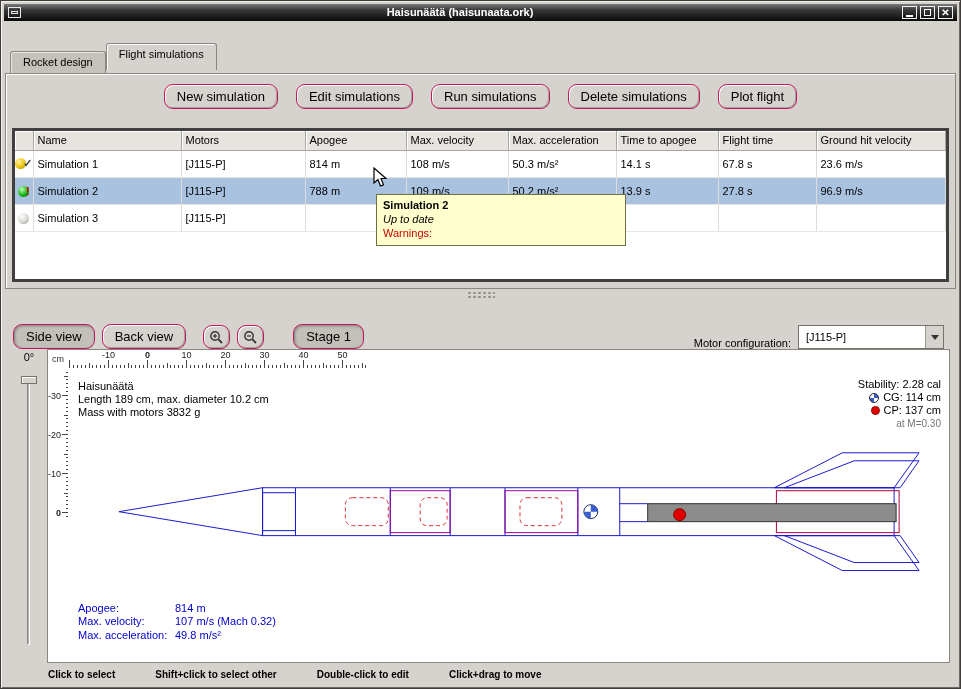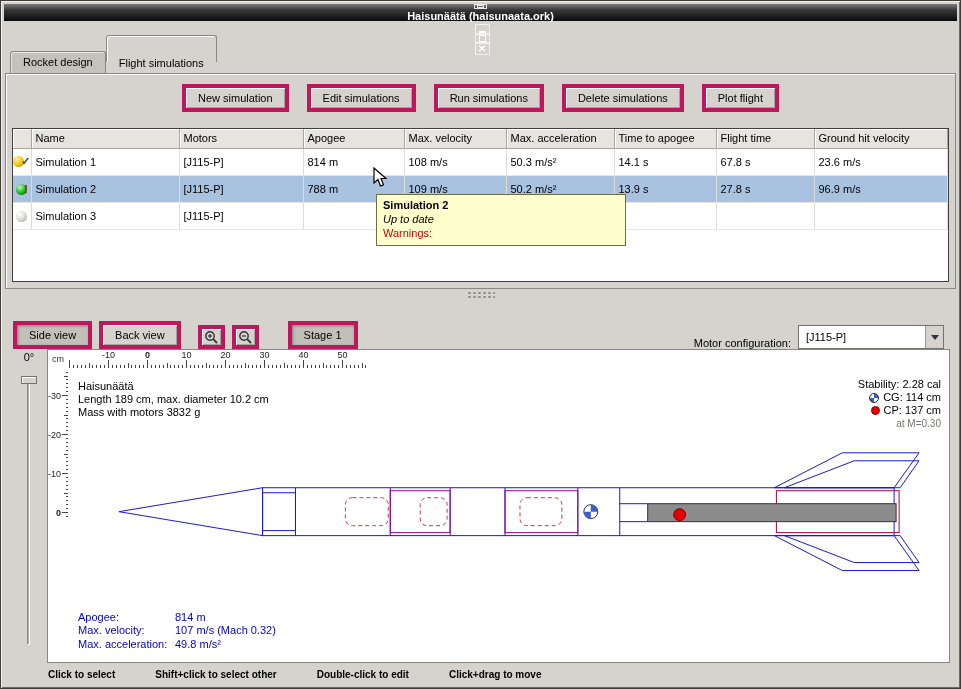--- a/index.html
+++ b/index.html
@@ -7,55 +7,55 @@
   body { font-family:"Liberation Sans", sans-serif; font-size:11px; color:#000; }
 
   .window{ position:relative; width:961px; height:689px; background:#d6d3ce;
     border:1px solid #3f3d3a;
     box-shadow: inset 1px 1px 0 #f2f0ec, inset -1px -1px 0 #6b6965, inset 2px 2px 0 #d6d3ce;
     overflow:hidden; }
 
   
   .titlebar{ position:absolute; left:3px; right:3px; top:3px; height:17px;
     background:linear-gradient(180deg,#7c7c7c 0%,#383838 35%,#0a0a0a 100%);
-    display:flex; align-items:center; padding:0 4px;flex-direction:column; }
+    display:flex; align-items:center; padding:0 4px; }
   .win-menu-ic{ width:13px; height:11px; border:1px solid #e8e8e8; display:flex; align-items:center; justify-content:center; }
   .win-menu-ic .bar{ width:7px; height:3px; border:1px solid #e8e8e8; }
   .titlebar .title{ flex:1; text-align:center; color:#fff; font-weight:bold; font-size:11px; line-height:15px; }
   .win-btn{ width:15px; height:13px; border:1px solid #f0f0f0; margin-left:3px;
     display:flex; align-items:center; justify-content:center; color:#fff; }
   .win-btn .minbar{ width:7px; height:2px; background:#fff; margin-top:6px; }
   .win-btn .maxbox{ width:7px; height:7px; border:1px solid #fff; }
   .win-btn.close{ font-size:10px; font-weight:bold; line-height:10px; }
 
   
   .menubar{ position:absolute; left:3px; right:3px; top:20px; height:23px;
     display:flex; align-items:center; padding-left:7px; gap:2px; }
   .menu-item{ padding:3px 9px; }
   .menu-item u{ text-decoration:underline; }
 
   
   .tabs{ position:absolute; left:9px; top:46px; height:27px; display:flex; align-items:flex-end; z-index:3; }
   .tab{ border:1px solid #8a8781; border-bottom:none; border-radius:3px 3px 0 0;
     background:#c5c2bc; height:22px; padding:4px 12px; margin-bottom:1px;
     box-shadow: inset 1px 1px 0 #e9e7e2; white-space:nowrap; }
-  .tab.active{ background:#d6d3ce; height:27px; padding-top:21px; margin-bottom:12px;
+  .tab.active{ background:#d6d3ce; height:27px; padding-top:4px; margin-bottom:4px;
     box-shadow: inset 1px 1px 0 #ffffff; }
 
   
   .tab-panel{ position:absolute; left:4px; right:4px; top:72px; height:216px;
     border:1px solid #8a8781; box-shadow: inset 1px 1px 0 #fff; background:#d6d3ce; }
   .toolbar{ display:flex; justify-content:center; gap:18px; margin-top:10px; }
-  .btn{ background:#d6d3ce; border:4px solid #be185d; border-radius:0;
+  .btn{ background:#d6d3ce; border:1px solid #be185d; border-radius:9px;
     box-shadow: inset 1px 1px 0 #fff, inset -1px -1px 0 #a6a39c;
-    padding:4px 12px; font-size:11px; font-family:inherit; color:#000; cursor:default; }
+    padding:4px 12px; font-size:13px; font-family:inherit; color:#000; cursor:default; }
   .btn.toggled{ background:#c3c0ba; box-shadow: inset 1px 1px 3px rgba(0,0,0,.35); }
 
   .table-wrap{ position:absolute; left:6px; right:6px; top:54px; bottom:6px;
-    background:#fff; border:1px solid #404040; overflow:hidden; }
+    background:#fff; border:3px solid #404040; overflow:hidden; }
   table{ border-collapse:collapse; table-layout:fixed; width:100%; }
   th{ background:#e7e4df; border-right:1px solid #a9a69f; border-bottom:1px solid #a9a69f;
     box-shadow: inset 1px 1px 0 #fff; font-weight:normal; text-align:left;
     padding:2px 4px; height:19px; font-size:11px; white-space:nowrap; overflow:hidden; }
   td{ border-right:1px solid #dedcd8; border-bottom:1px solid #e8e6e2;
     padding:7px 4px; height:18px; font-size:11px; white-space:nowrap; overflow:hidden; }
   tr.selected td{ background:var(--selection); }
   td.status-cell{ text-align:center; padding:0; }
   .ball{ display:inline-block; width:11px; height:11px; border-radius:50%; vertical-align:middle; }
   .ball.yellow{ background:radial-gradient(circle at 35% 30%, #fff0a0, #ecc410 55%, #9c7e00); }
@@ -105,21 +105,21 @@
   .rocket-svg{ position:absolute; left:0; top:0; width:100%; height:100%; }
   svg text{ font-family:"Liberation Sans", sans-serif; fill:#1c1c1c; }
 
   .rocket-info{ position:absolute; left:10px; top:12px; font-size:11px; line-height:13px; }
   .stability{ position:absolute; right:8px; top:10px; font-size:11px; line-height:13px; }
   .stab-row{ display:flex; justify-content:flex-end; align-items:center; gap:4px; }
   .mach{ color:#767470; font-size:10px; }
   .cg-ic{ width:10px; height:10px; border-radius:50%; border:1px solid #223;
     background:conic-gradient(var(--cg-blue) 0 90deg, #fff 90deg 180deg, var(--cg-blue) 180deg 270deg, #fff 270deg 360deg); }
   .cp-ic{ width:9px; height:9px; border-radius:50%; background:var(--cp-red); border:1px solid #8c0000; }
-  .flight-stats{ position:absolute; left:10px; bottom:11px; color:var(--blueprint-blue);
+  .flight-stats{ position:absolute; left:10px; bottom:20px; color:var(--blueprint-blue);
     font-size:11px; line-height:13.5px; }
   .fs-label{ display:inline-block; width:97px; }
 
   
   .statusbar{ position:absolute; left:3px; right:3px; top:663px; height:21px;
     display:flex; align-items:center; gap:40px; padding-left:44px;
     font-size:10px; font-weight:bold; }
 
   
   .tooltip{ position:absolute; left:375px; top:193px; width:250px;

